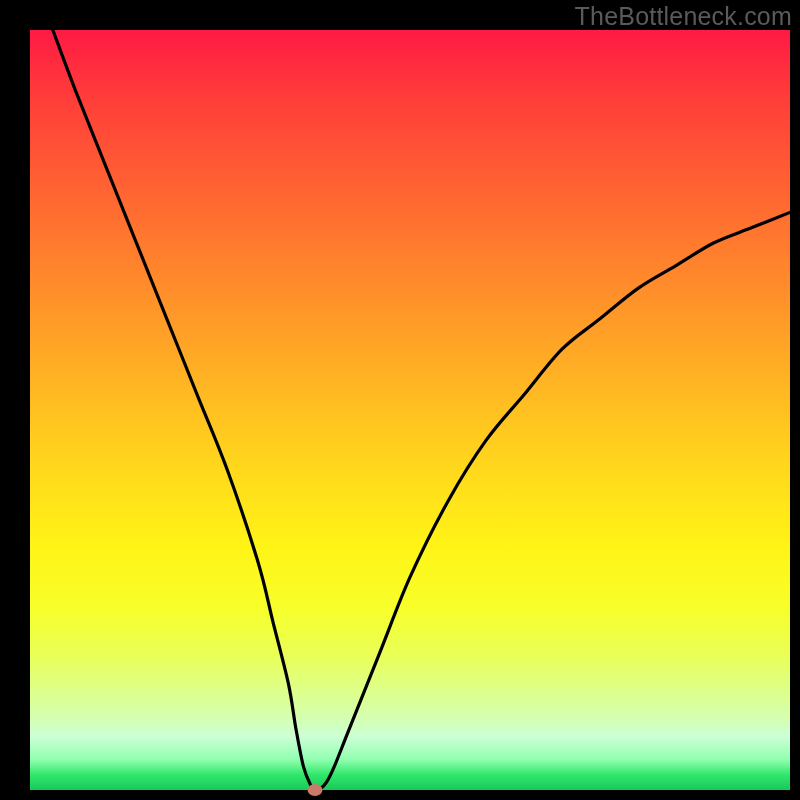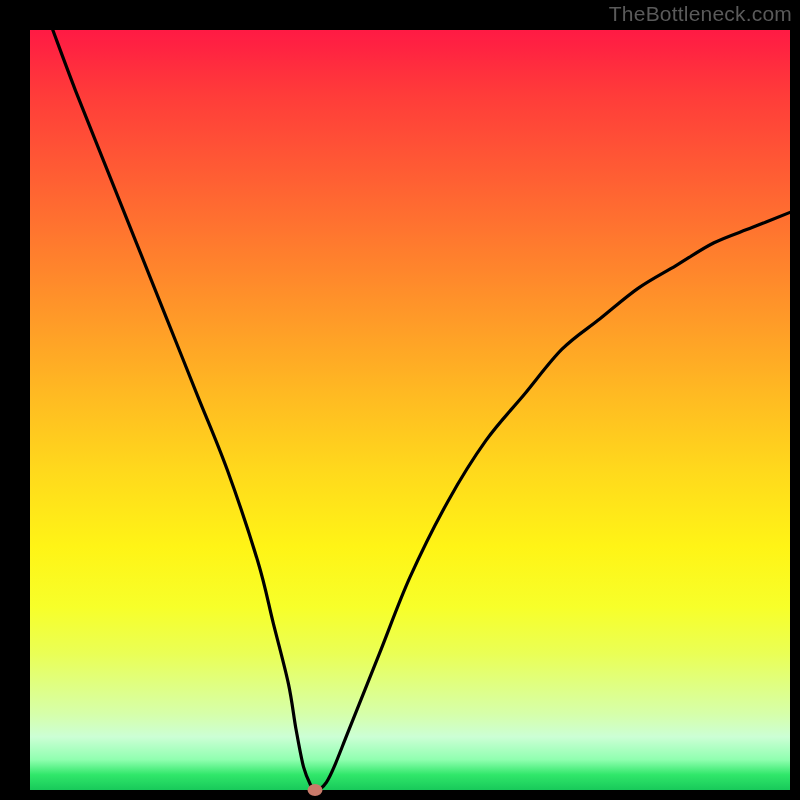--- a/index.html
+++ b/index.html
@@ -9,21 +9,21 @@
     background: #000;
     position: relative;
     font-family: Arial, Helvetica, sans-serif;
     overflow: hidden;
   }
   .watermark {
     position: absolute;
     top: 2px;
     right: 8px;
     color: #5a5a5a;
-    font-size: 21px;
+    font-size: 25px;
     font-weight: 500;
     z-index: 10;
     letter-spacing: 0.2px;
   }
   .plot-area {
     position: absolute;
     left: 30px;
     top: 30px;
     width: 760px;
     height: 760px;

